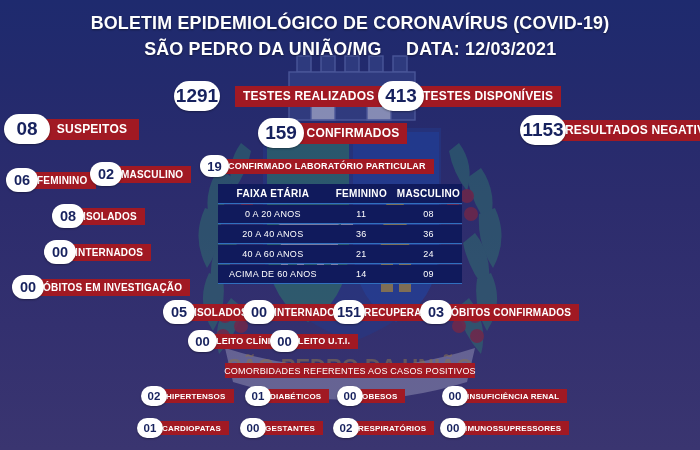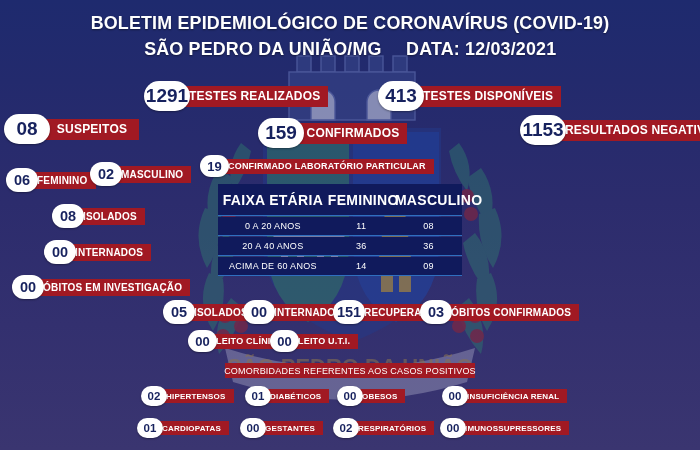--- a/index.html
+++ b/index.html
@@ -123,21 +123,21 @@
   #age-table th, #age-table td {
     background: #101a5c;
     color: #ffffff;
     text-align: center;
     font-size: 8.5px;
     font-weight: bold;
     height: 19px;
     letter-spacing: .3px;
     border-bottom: 1.5px solid #2f6fbf;
   }
-  #age-table th { font-size: 14px; height: 32px; margin-top: 32px; }
+  #age-table th { font-size: 10px; height: 20px; margin-top: 32px; }
   #age-table td { font-weight: normal; font-size: 9px; }
   #age-table col.c1 { width: 45%; }
   #age-table col.c2 { width: 27.5%; }
   #age-table col.c3 { width: 27.5%; }
 </style>
 </head>
 <body>
 
 <svg id="emblem-watermark" viewBox="0 0 330 390" xmlns="http://www.w3.org/2000/svg" aria-hidden="true">
 
@@ -206,21 +206,21 @@
   <text x="165" y="326" text-anchor="middle" font-family="Liberation Sans, sans-serif" font-size="22" font-weight="bold" fill="#c9a23a" opacity=".6">SÃO PEDRO DA UNIÃO</text>
 </svg>
 
 <div id="header">
   <div class="line">BOLETIM EPIDEMIOLÓGICO DE CORONAVÍRUS (COVID-19)</div>
   <div class="line line2">
     <span>SÃO PEDRO DA UNIÃO/MG</span><span class="date">DATA: 12/03/2021</span>
   </div>
 </div>
 
-<div class="badge sz-xl" style="left:144px; top:81px;">
+<div class="badge sz-xl" style="left:174px; top:81px;gap:24px;">
   <span class="num">1291</span>
   <span class="lbl">TESTES REALIZADOS</span>
 </div>
 
 <div class="badge sz-xl" style="left:378px; top:81px;">
   <span class="num">413</span>
   <span class="lbl">TESTES DISPONÍVEIS</span>
 </div>
 
 <div class="badge sz-xl" style="left:520px; top:115px;">
@@ -286,20 +286,25 @@
       <td>0 A 20 ANOS</td>
       <td>11</td>
       <td>08</td>
     </tr>
     <tr>
       <td>20 A 40 ANOS</td>
       <td>36</td>
       <td>36</td>
     </tr>
     <tr>
+      <td>40 A 60 ANOS</td>
+      <td>21</td>
+      <td>24</td>
+    </tr>
+    <tr>
       <td>ACIMA DE 60 ANOS</td>
       <td>14</td>
       <td>09</td>
     </tr>
   </tbody>
 </table>
 
 <div class="badge sz-md" style="left:163px; top:300px;">
   <span class="num">05</span>
   <span class="lbl">ISOLADOS</span>

